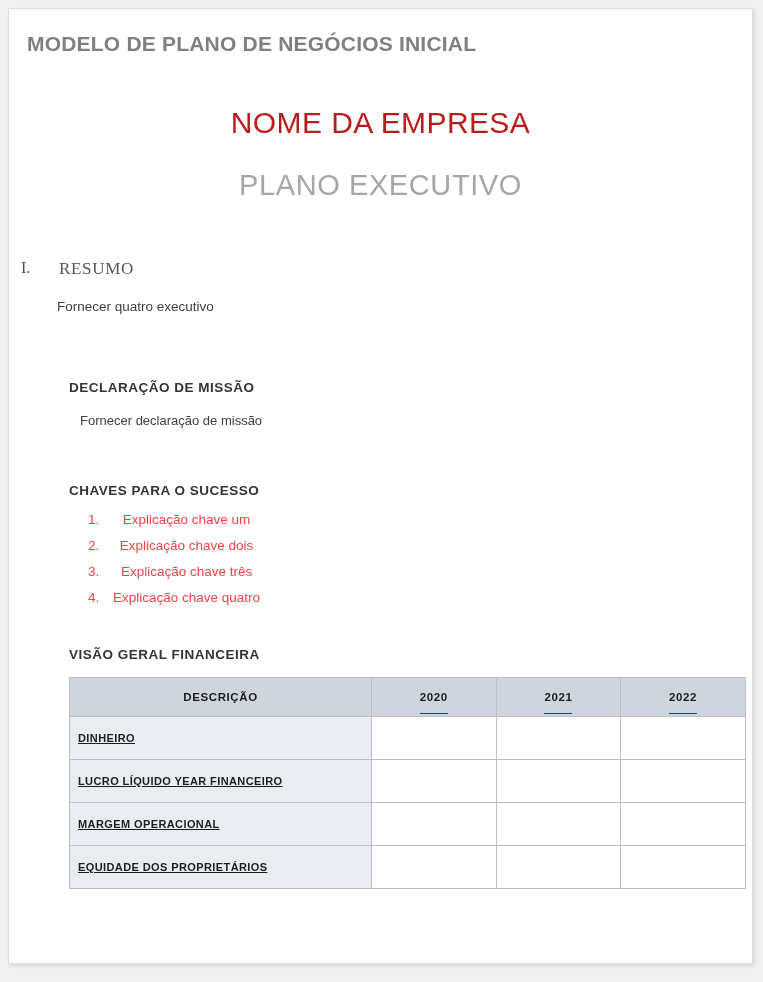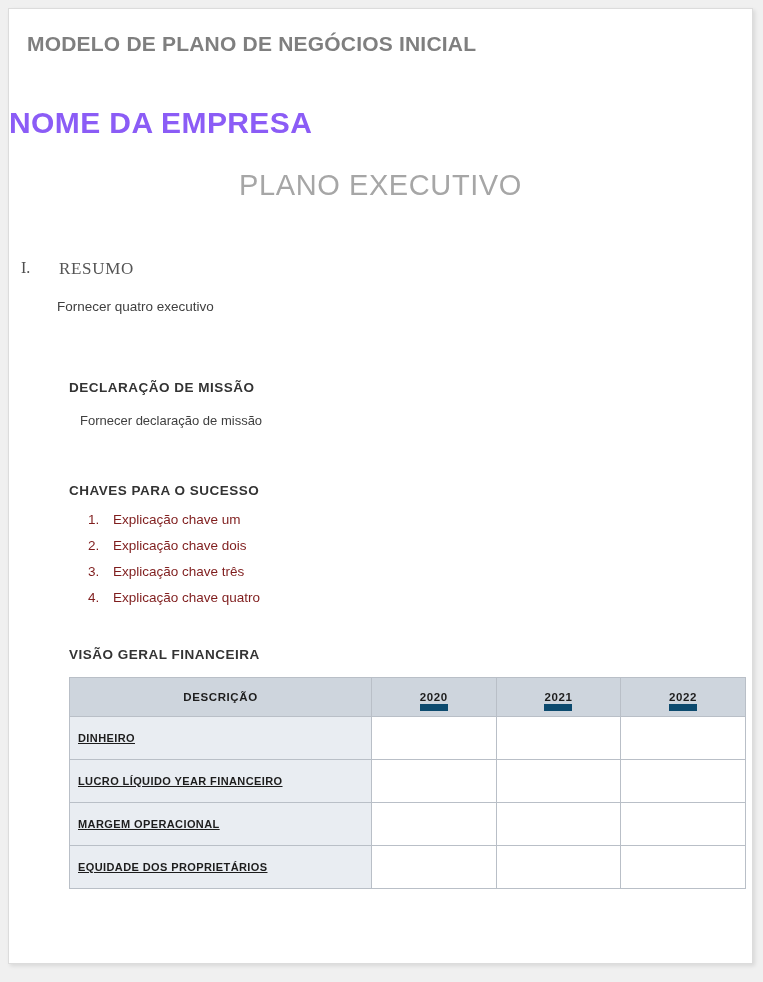--- a/index.html
+++ b/index.html
@@ -38,24 +38,25 @@
     letter-spacing: 0.2px;
     color: #7f7f7f;
     white-space: nowrap;
   }
 
   .company-name {
     position: absolute;
     left: 0;
     right: 0;
     top: 97px;
+    text-align: center;
     font-size: 30px;
-    font-weight: bold;
+    font-weight: normal;
     letter-spacing: 0.4px;
-    color: #8b5cf6;
+    color: #b91c1c;
   }
 
   .plan-subtitle {
     position: absolute;
     left: 0;
     right: 0;
     top: 160px;
     text-align: center;
     font-size: 29px;
     font-weight: normal;
@@ -116,21 +117,22 @@
 
   
   ol.keys-list {
     position: absolute;
     left: 62px;
     top: 503px;
     margin: 0;
     padding: 0 0 0 32px;
     list-style-position: outside;
     font-size: 13.5px;
-    color: #7f1d1d;
+    color: #ef4444;
+    text-align: center;
   }
   ol.keys-list li {
     margin: 0 0 11px 0;
     padding-left: 10px;
   }
 
   
   table.fin-table {
     position: absolute;
     left: 60px;
@@ -147,22 +149,22 @@
   table.fin-table thead th {
     background: #ced5dd;
     height: 38px;
     font-size: 11.5px;
     font-weight: bold;
     letter-spacing: 0.6px;
     color: #1d1d1d;
     text-align: center;
   }
   table.fin-table thead th .year-underline {
-    border-bottom: 7px solid #0c4a6e;
-    padding-bottom: 1px;
+    border-bottom: 1px solid #0c4a6e;
+    padding-bottom: 10px;
   }
   table.fin-table tbody th.row-label {
     background: #e9edf2;
     height: 42px;
     font-size: 11px;
     font-weight: bold;
     letter-spacing: 0.4px;
     color: #1d1d1d;
     text-align: left;
     padding-left: 8px;

